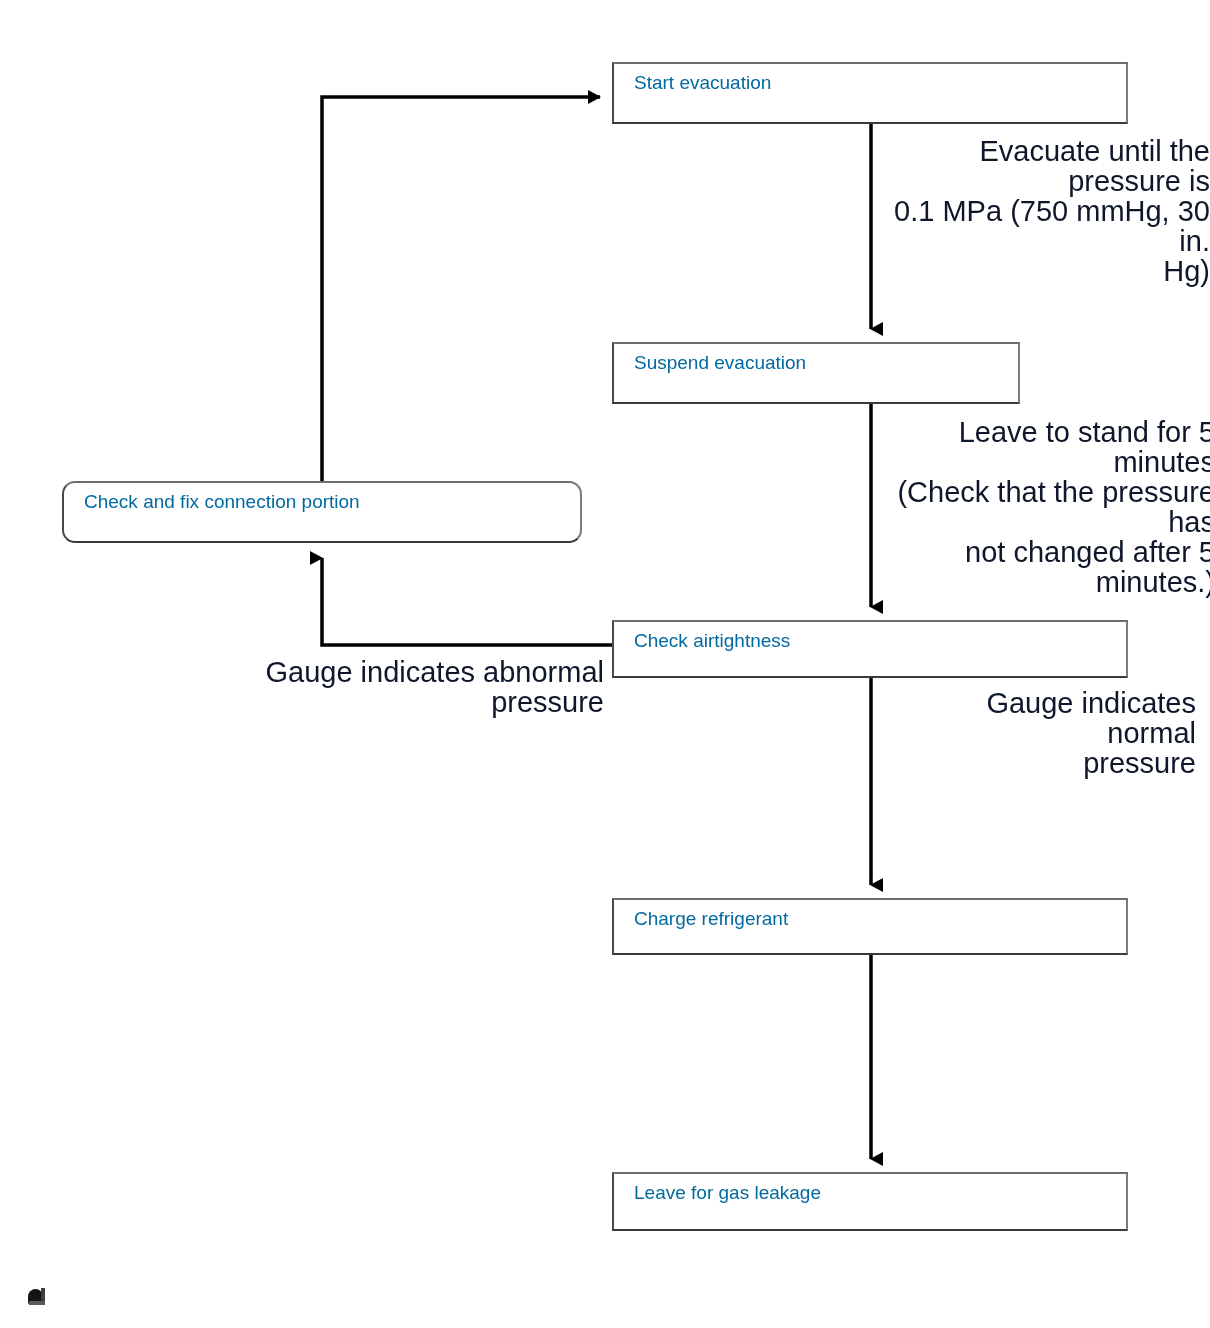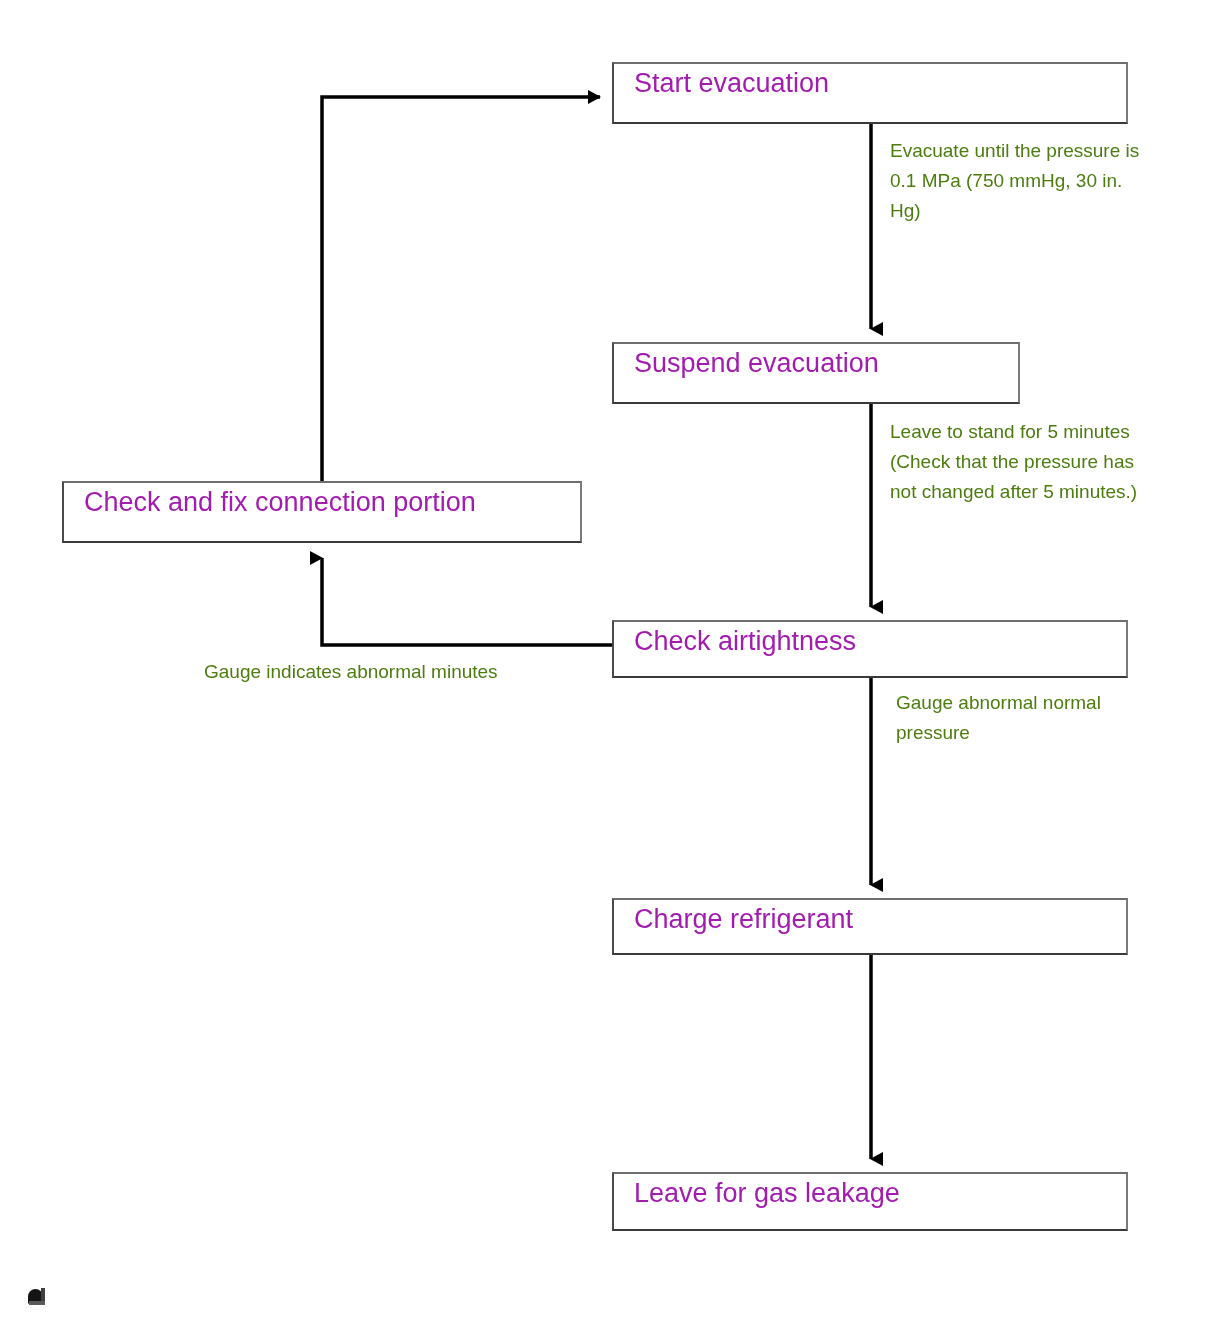--- a/index.html
+++ b/index.html
@@ -33,31 +33,32 @@
     background: #ffffff;
     border: 2px solid #6e6e6e;
     border-bottom-color: #3a3a3a;
     border-left-color: #4a4a4a;
     border-right-color: #7a7a7a;
   }
   .node .node-label {
     position: absolute;
     left: 20px;
     top: 5px;
-    font-size: 27px;
+    font-size: 19px;
     line-height: 28px;
     white-space: nowrap;
-    color: #a21caf;
+    color: #0369a1;
   }
   .edge-label {
     position: absolute;
-    font-size: 19px;
+    font-size: 29px;
     line-height: 30px;
-    color: #4d7c0f;
+    color: #0f172a;
     white-space: pre-line;
+    text-align: right;
   }
   .artifact {
     position: absolute;
     left: 28px;
     top: 1288px;
     width: 22px;
     height: 22px;
     overflow: hidden;
   }
   .artifact .blob {
@@ -118,21 +119,21 @@
   </svg>
 
   <div class="node" style="left:612px; top:62px; width:516px; height:62px;">
     <span class="node-label">Start evacuation</span>
   </div>
 
   <div class="node" style="left:612px; top:342px; width:408px; height:62px;">
     <span class="node-label">Suspend evacuation</span>
   </div>
 
-  <div class="node" style="left:62px; top:481px; width:520px; height:62px;">
+  <div class="node" style="left:62px; top:481px; width:520px; height:62px;border-radius:13px;">
     <span class="node-label">Check and fix connection portion</span>
   </div>
 
   <div class="node" style="left:612px; top:898px; width:516px; height:57px;">
     <span class="node-label">Charge refrigerant</span>
   </div>
 
   <div class="node" style="left:612px; top:620px; width:516px; height:58px;">
     <span class="node-label">Check airtightness</span>
   </div>
@@ -142,23 +143,23 @@
   </div>
 
   <div class="edge-label" style="left:890px; top:136px; width:320px;">Evacuate until the pressure is
 0.1 MPa (750 mmHg, 30 in.
 Hg)</div>
 
   <div class="edge-label" style="left:890px; top:417px; width:325px;">Leave to stand for 5 minutes
 (Check that the pressure has
 not changed after 5 minutes.)</div>
 
-  <div class="edge-label" style="left:204px; top:657px; width:400px;">Gauge indicates abnormal minutes</div>
+  <div class="edge-label" style="left:204px; top:657px; width:400px;">Gauge indicates abnormal pressure</div>
 
-  <div class="edge-label" style="left:896px; top:688px; width:300px;">Gauge abnormal normal
+  <div class="edge-label" style="left:896px; top:688px; width:300px;">Gauge indicates normal
 pressure</div>
 
   <div class="artifact">
     <span class="blob"></span>
     <span class="tick"></span>
     <span class="base"></span>
   </div>
 
 </div>
 

